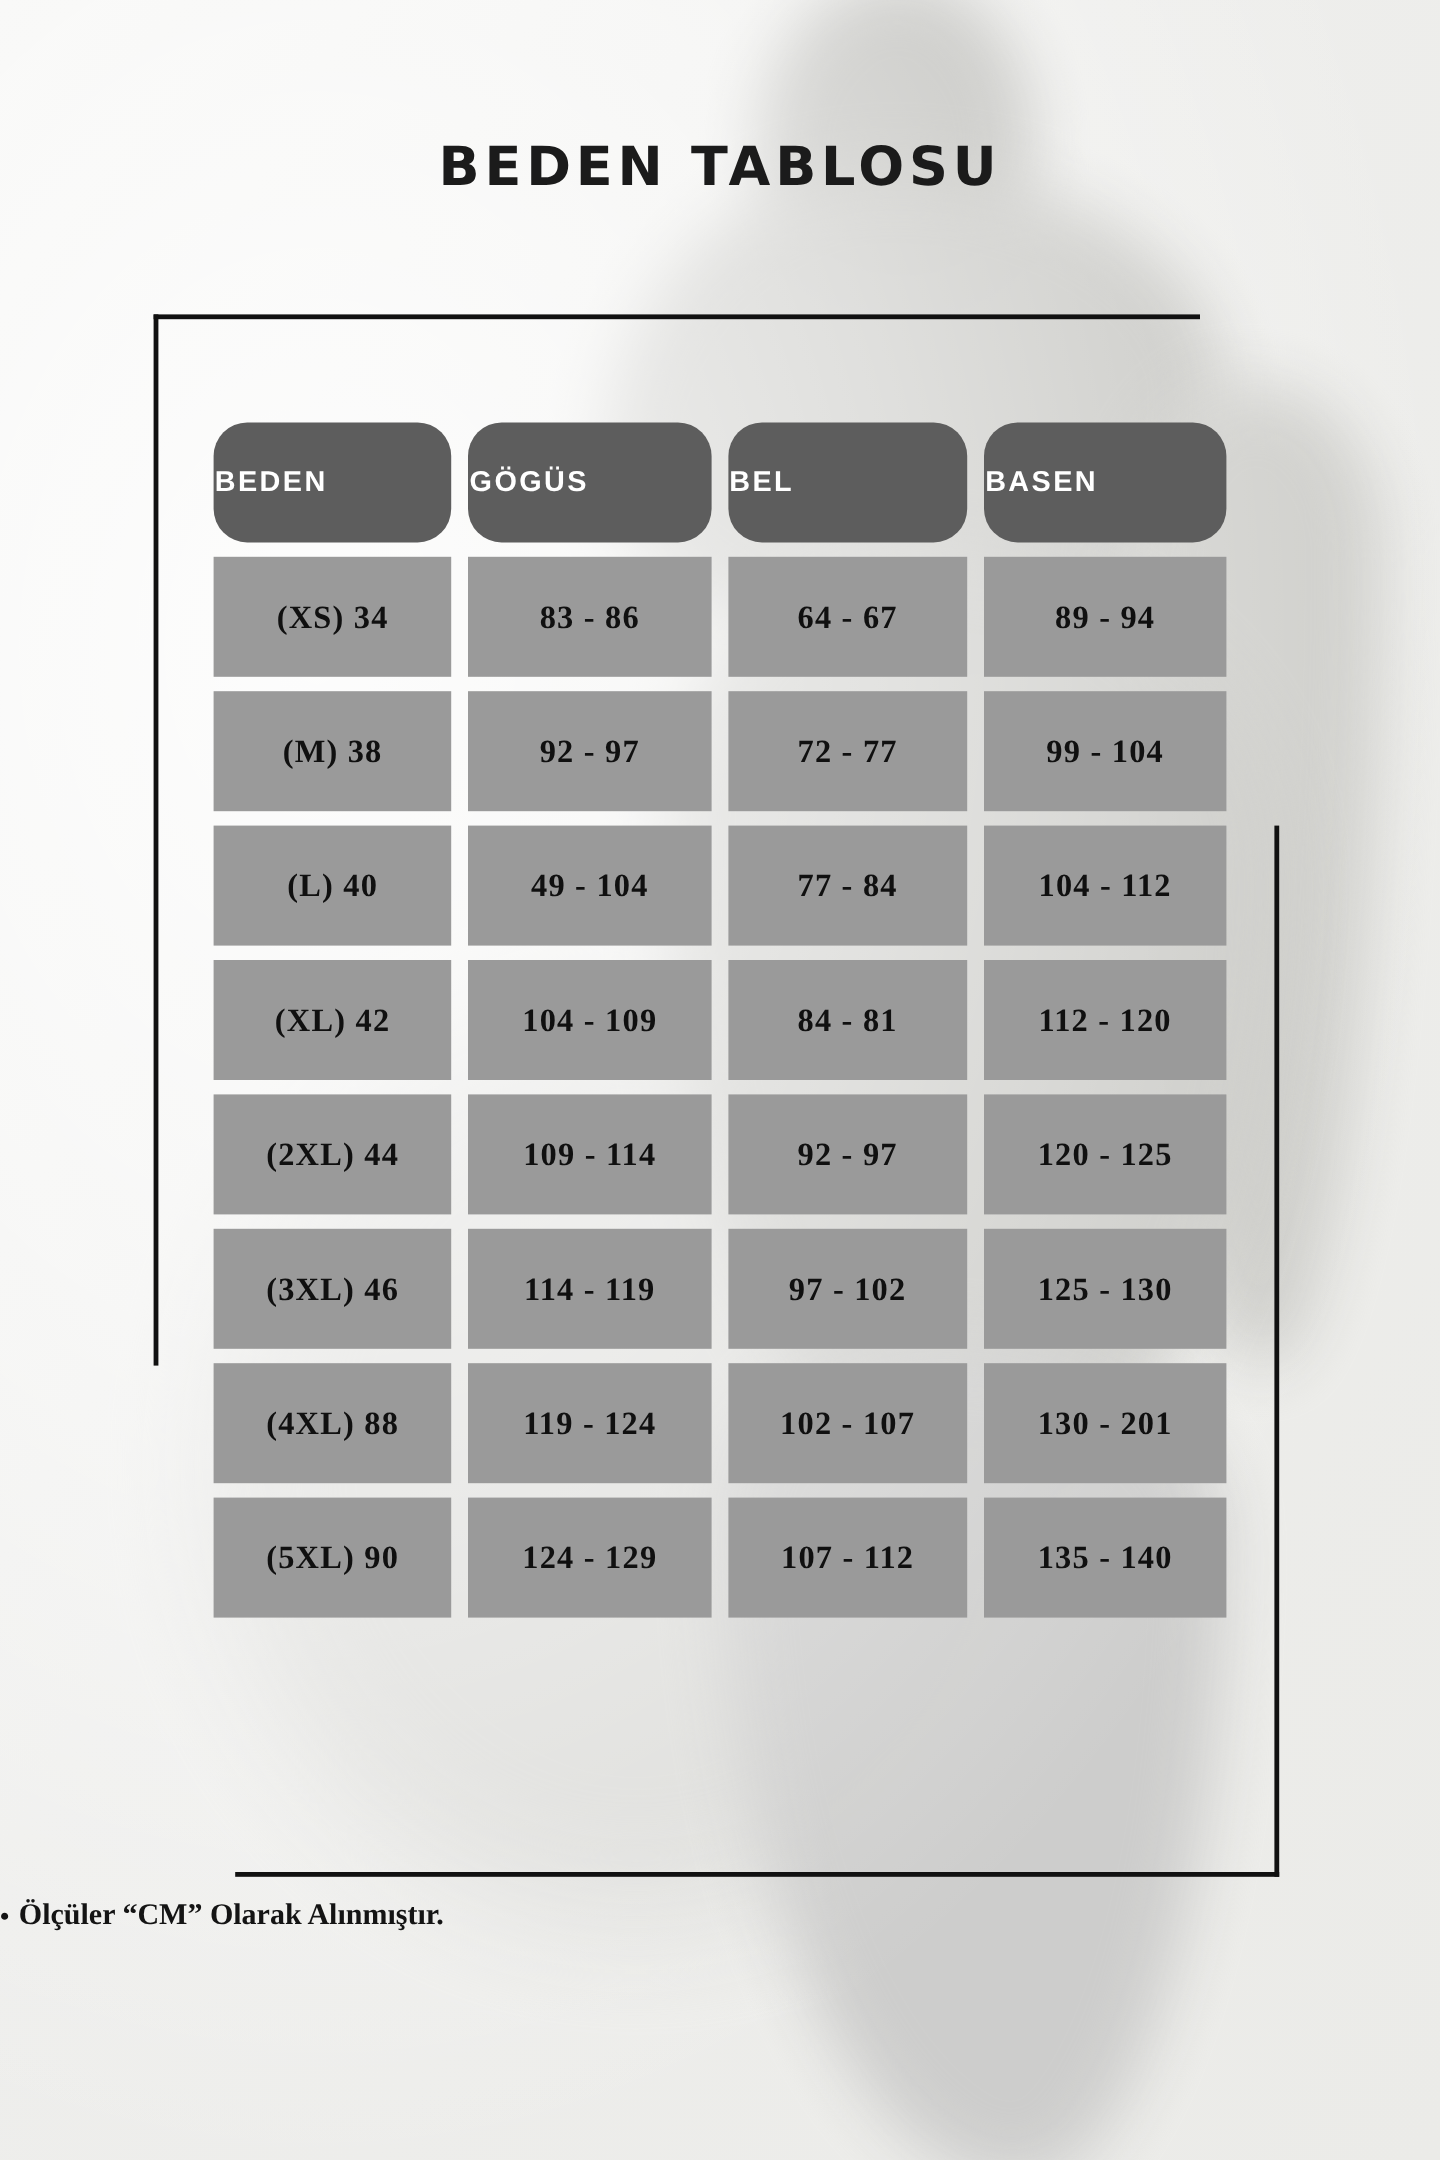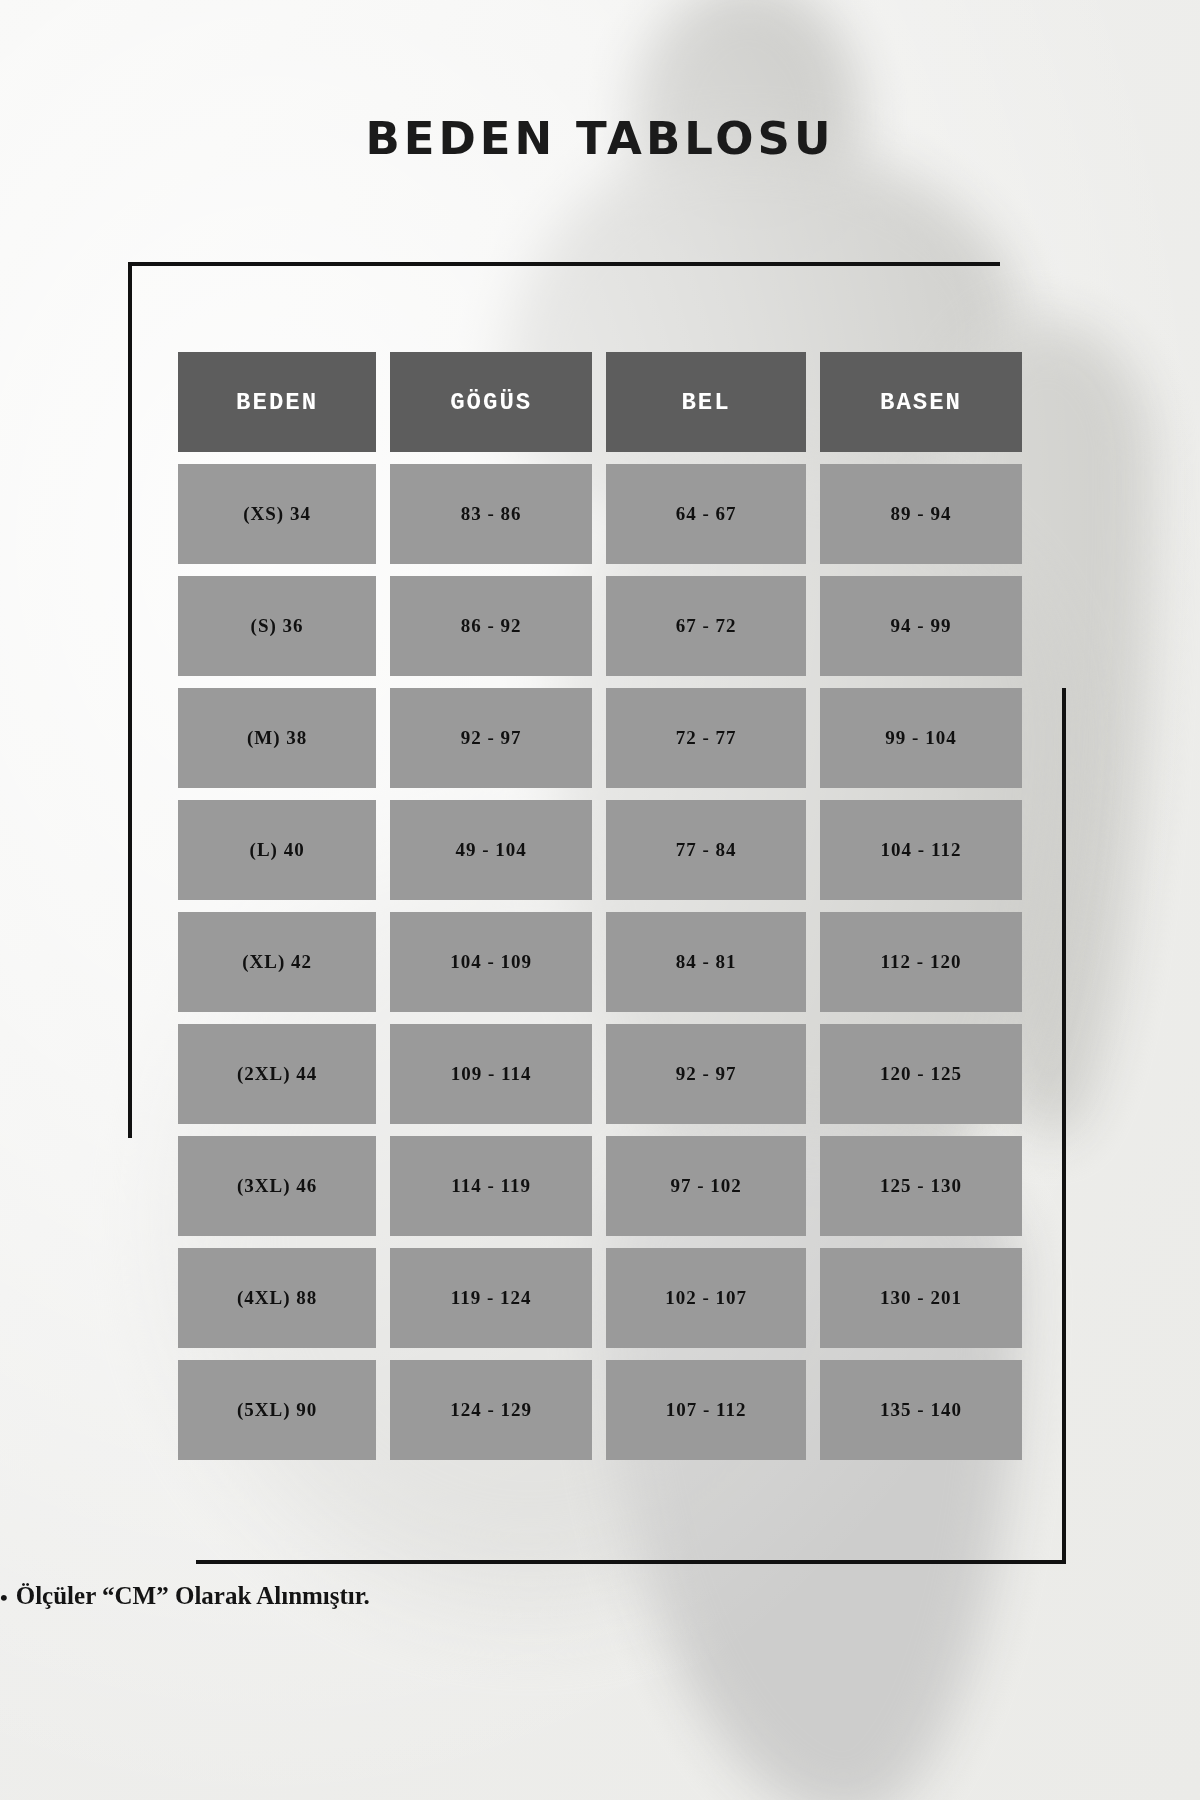--- a/index.html
+++ b/index.html
@@ -148,34 +148,35 @@
     position: absolute;
     left: 164px;
     top: 340px;
     width: 872px;
     border-collapse: separate;
     border-spacing: 14px 12px;
   }
   table.size-table th {
     background: #5d5d5d;
     color: #ffffff;
-    font-family: Liberation Mono, monospace;
+    font-family: Liberation Sans, sans-serif;
     font-weight: bold;
     font-size: 24px;
     letter-spacing: 2px;
     height: 98px;
-    text-align: center;
+    text-align: left;
     vertical-align: middle;
+    border-radius: 28px;
   }
   table.size-table td {
     background: #9a9a9a;
     color: #101010;
     font-family: "Liberation Serif", serif;
     font-weight: bold;
-    font-size: 19px;
+    font-size: 27px;
     height: 98px;
     text-align: center;
     vertical-align: middle;
     letter-spacing: 1px;
   }
   table.size-table col.c-beden { width: 206px; }
   table.size-table col.c-gogus { width: 210px; }
   table.size-table col.c-bel   { width: 210px; }
   table.size-table col.c-basen { width: 210px; }
 
@@ -236,26 +237,20 @@
         </tr>
       </thead>
       <tbody>
         <tr>
           <td>(XS) 34</td>
           <td>83 - 86</td>
           <td>64 - 67</td>
           <td>89 - 94</td>
         </tr>
         <tr>
-          <td>(S) 36</td>
-          <td>86 - 92</td>
-          <td>67 - 72</td>
-          <td>94 - 99</td>
-        </tr>
-        <tr>
           <td>(M) 38</td>
           <td>92 - 97</td>
           <td>72 - 77</td>
           <td>99 - 104</td>
         </tr>
         <tr>
           <td>(L) 40</td>
           <td>49 - 104</td>
           <td>77 - 84</td>
           <td>104 - 112</td>

